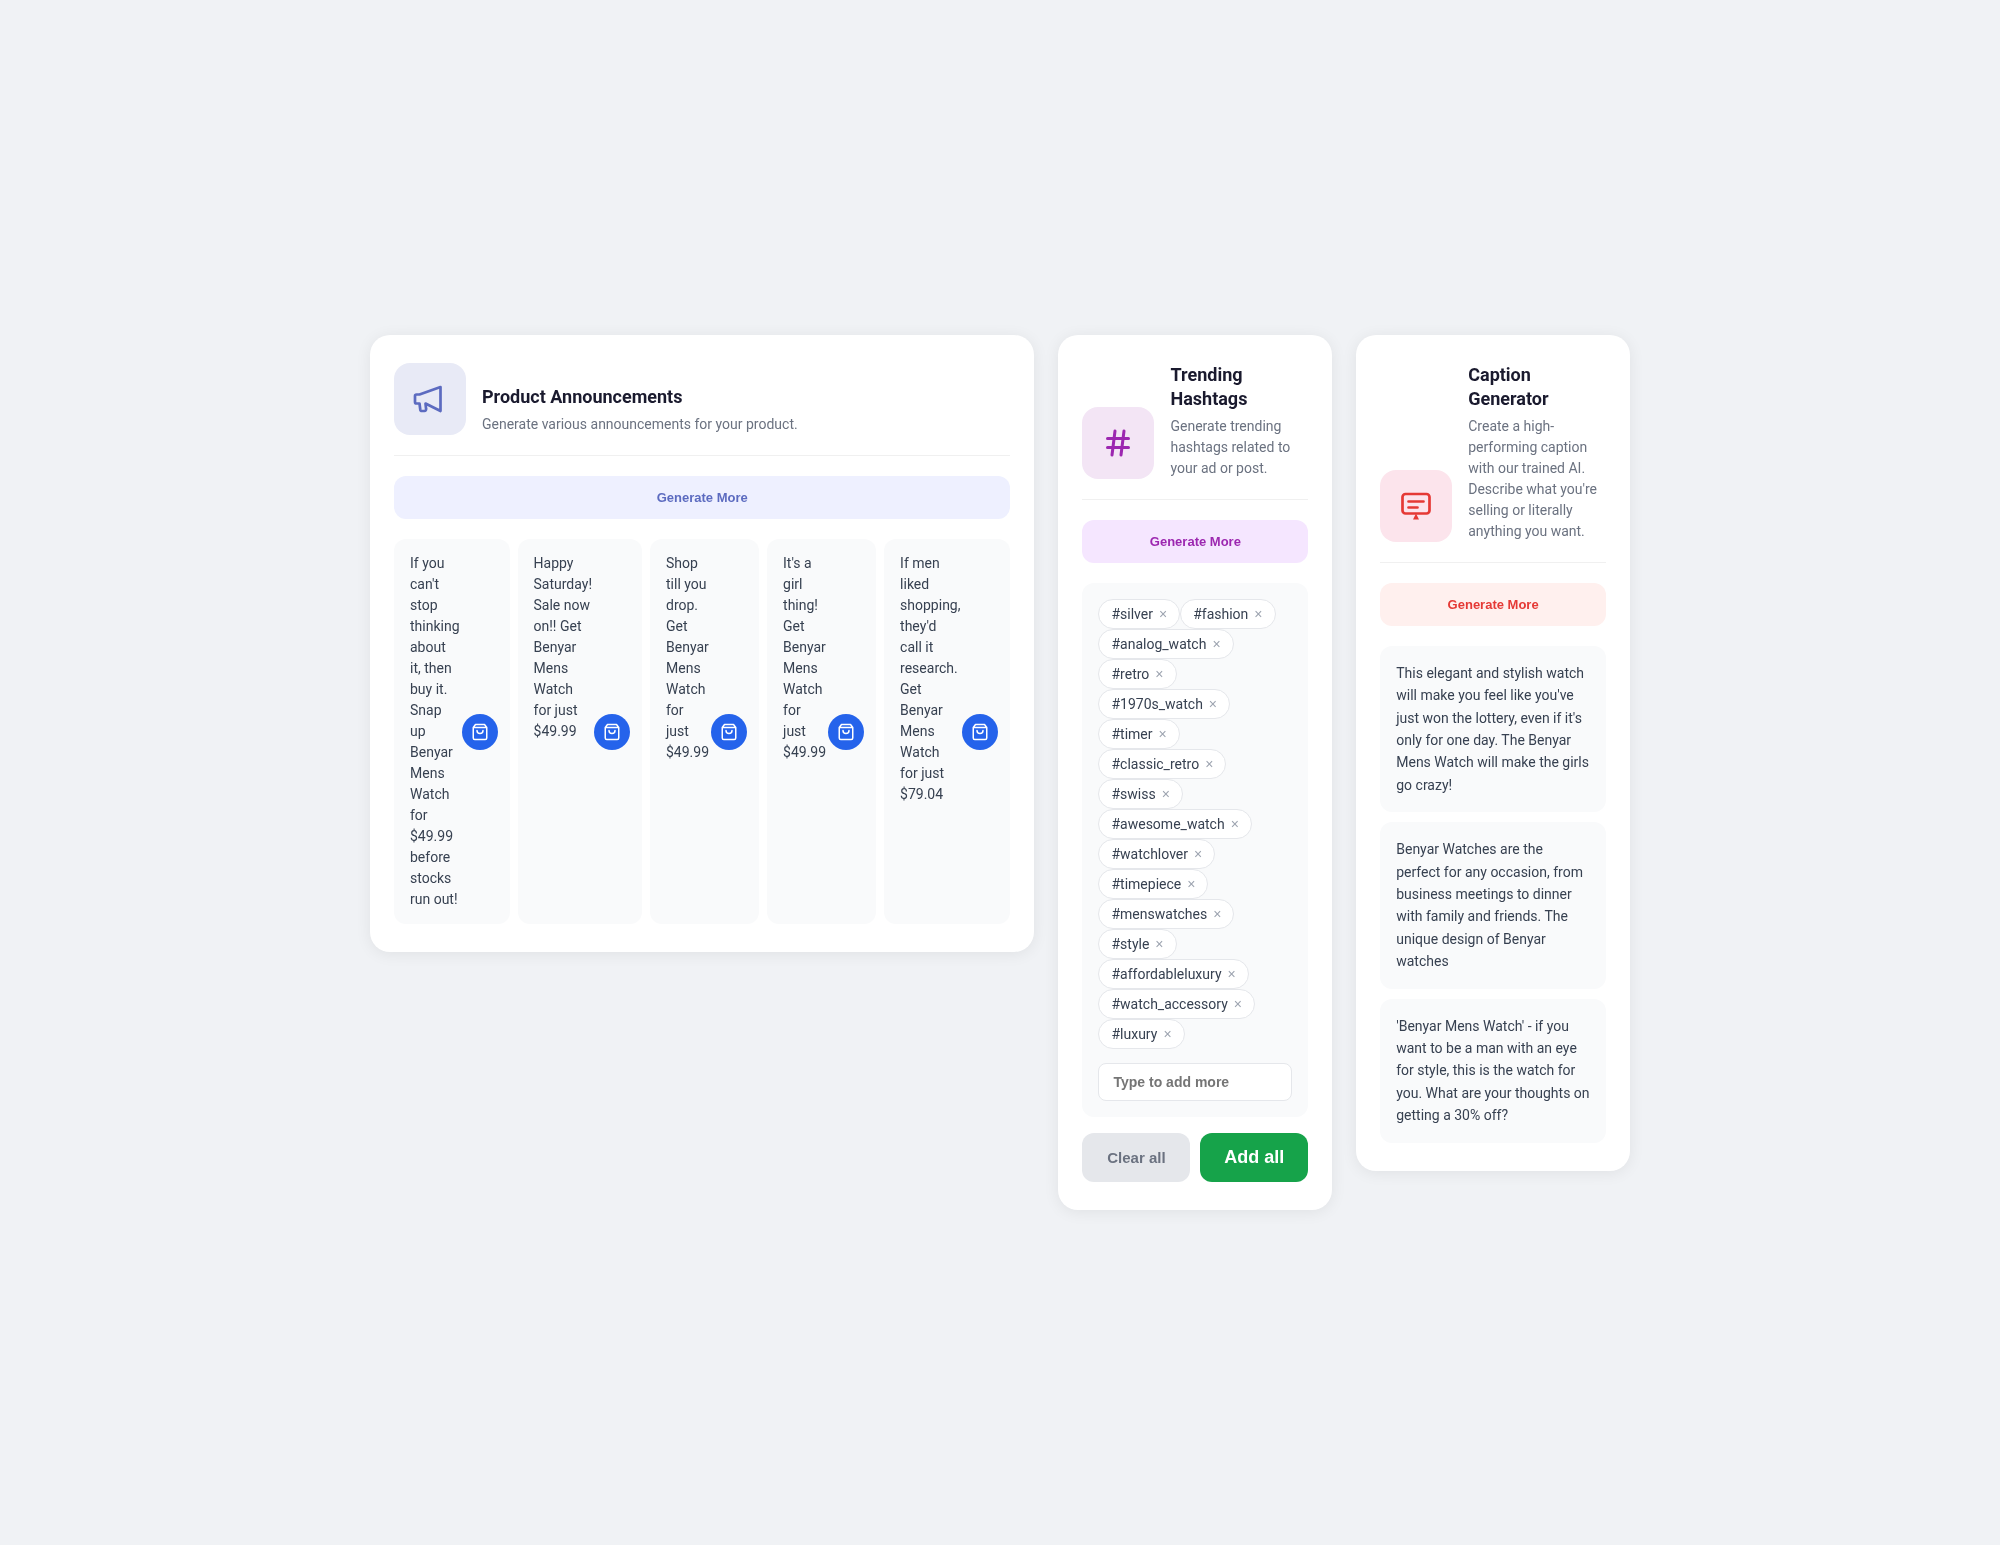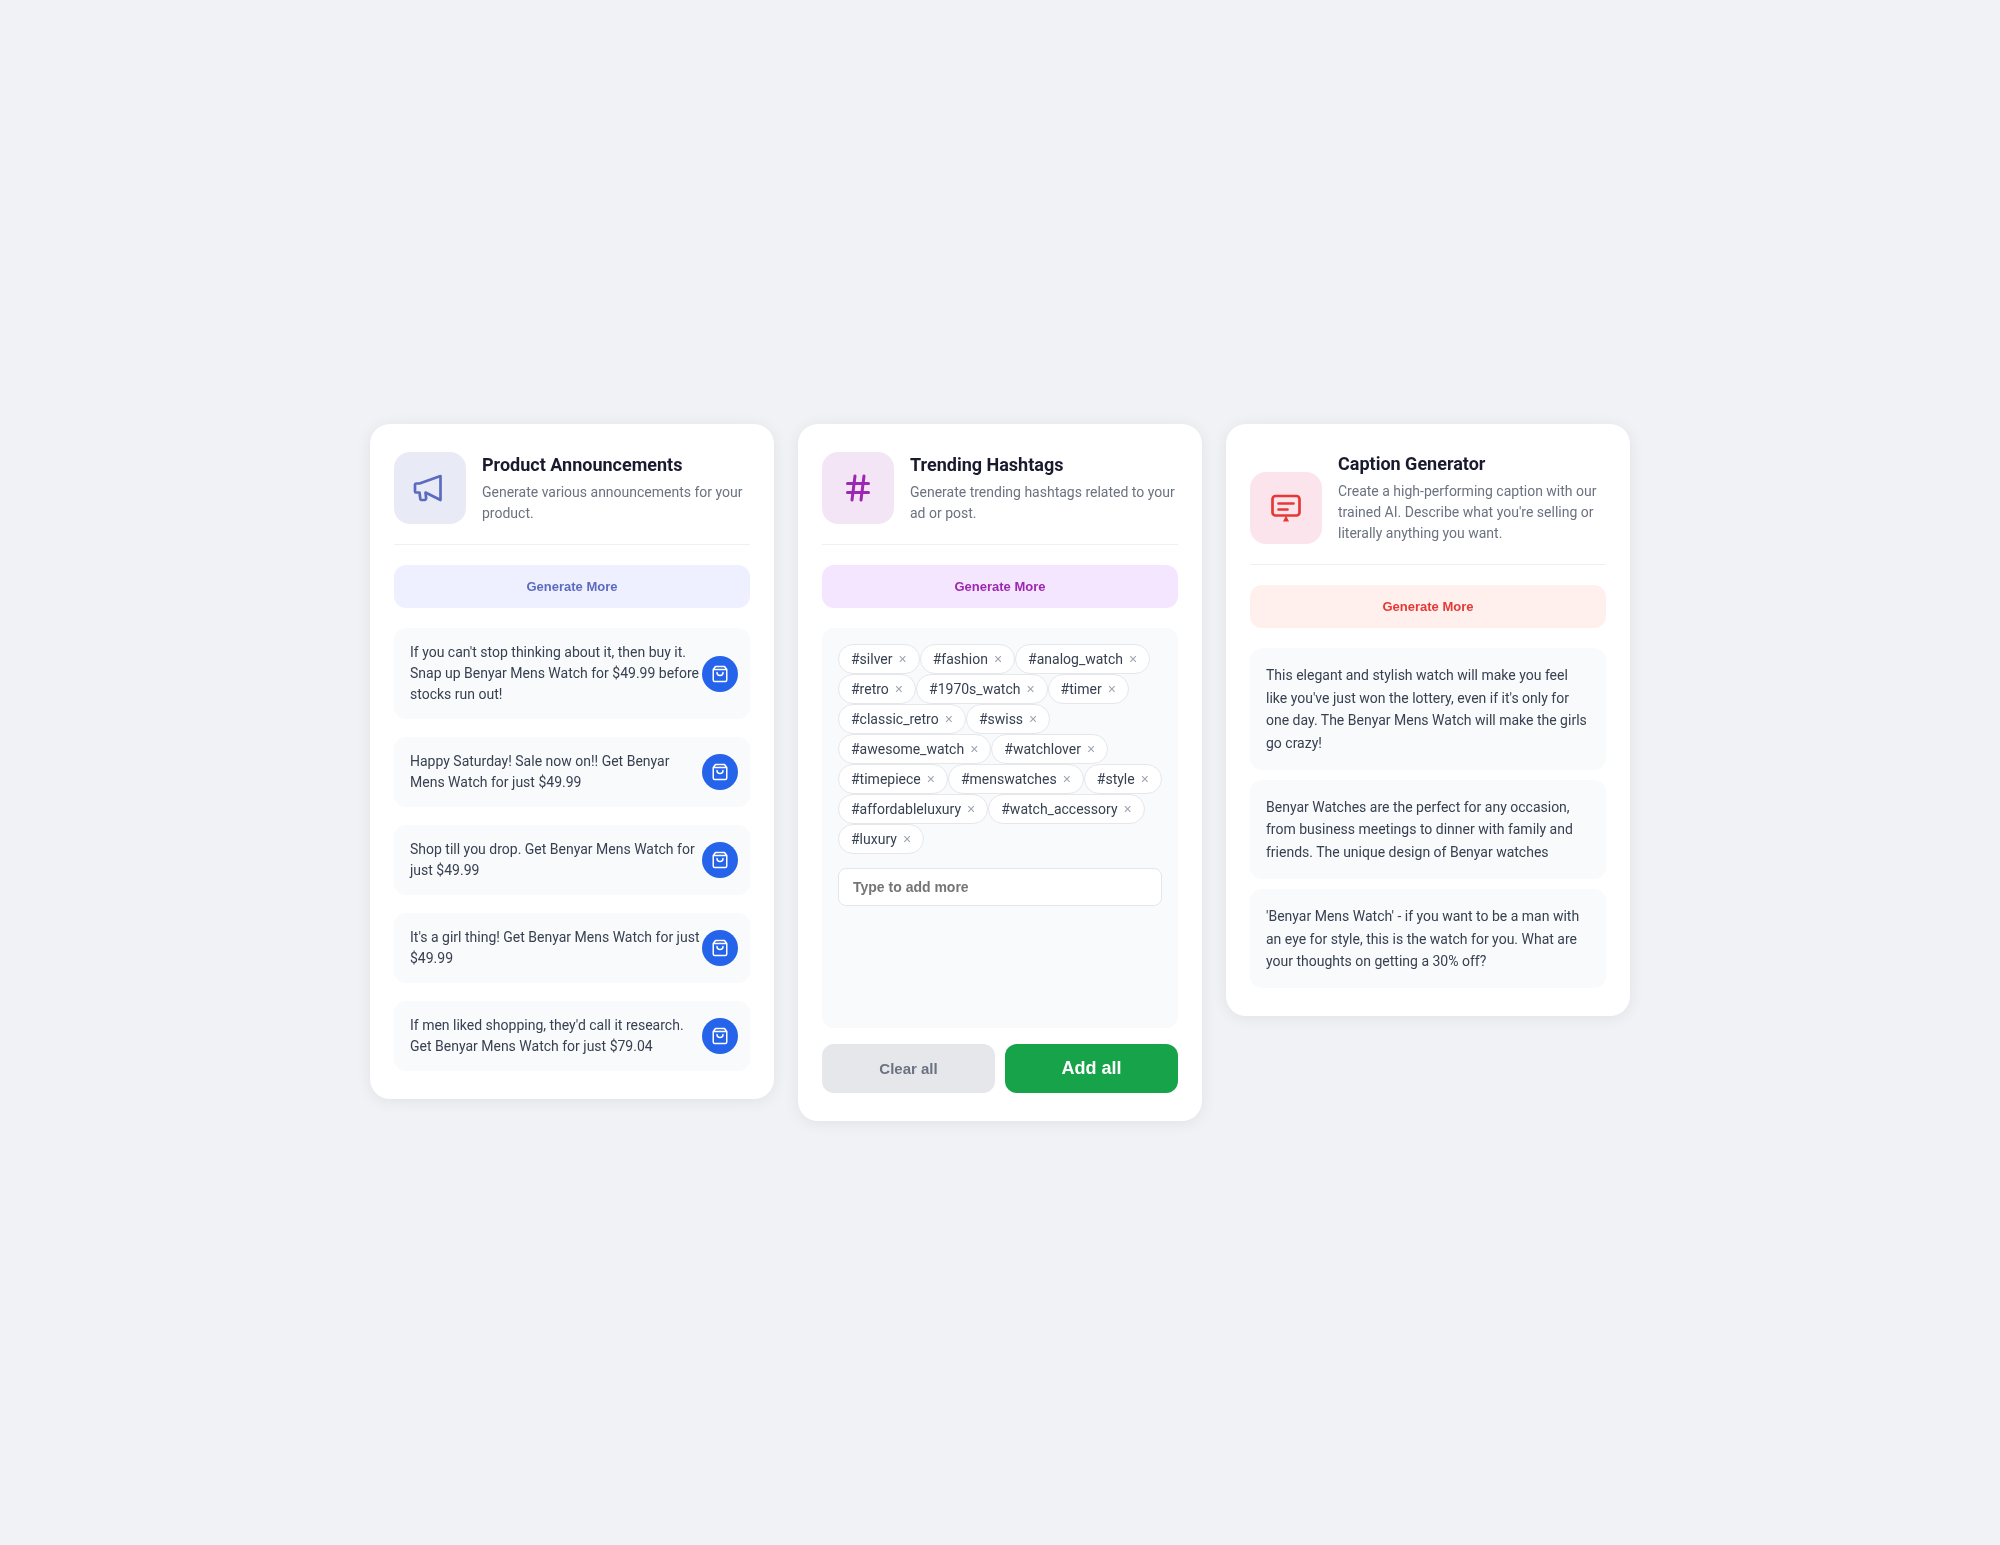--- a/index.html
+++ b/index.html
@@ -94,22 +94,21 @@
     }
 
     .generate-btn.red {
       background: #fff0ee;
       color: #e53935;
     }
 
     
     .announcement-list {
       display: flex;
-      flex-direction: column;
-      gap: 18px;
+      gap: 8px;
     }
 
     .announcement-item {
       background: #f9fafb;
       border-radius: 12px;
       padding: 14px 50px 14px 16px;
       position: relative;
       font-size: 14px;
       color: #374151;
       line-height: 1.5;

